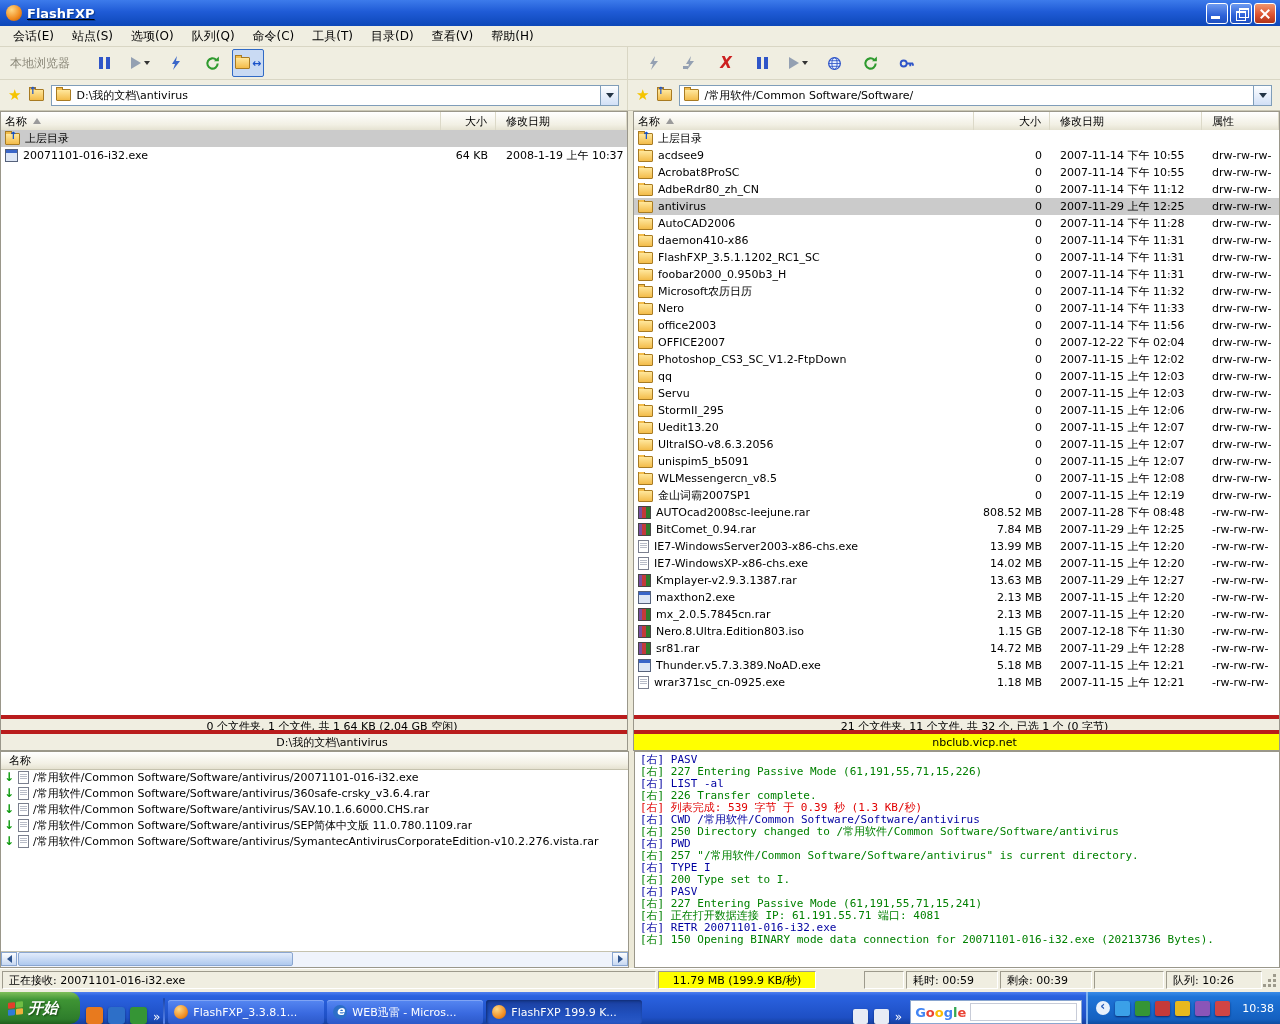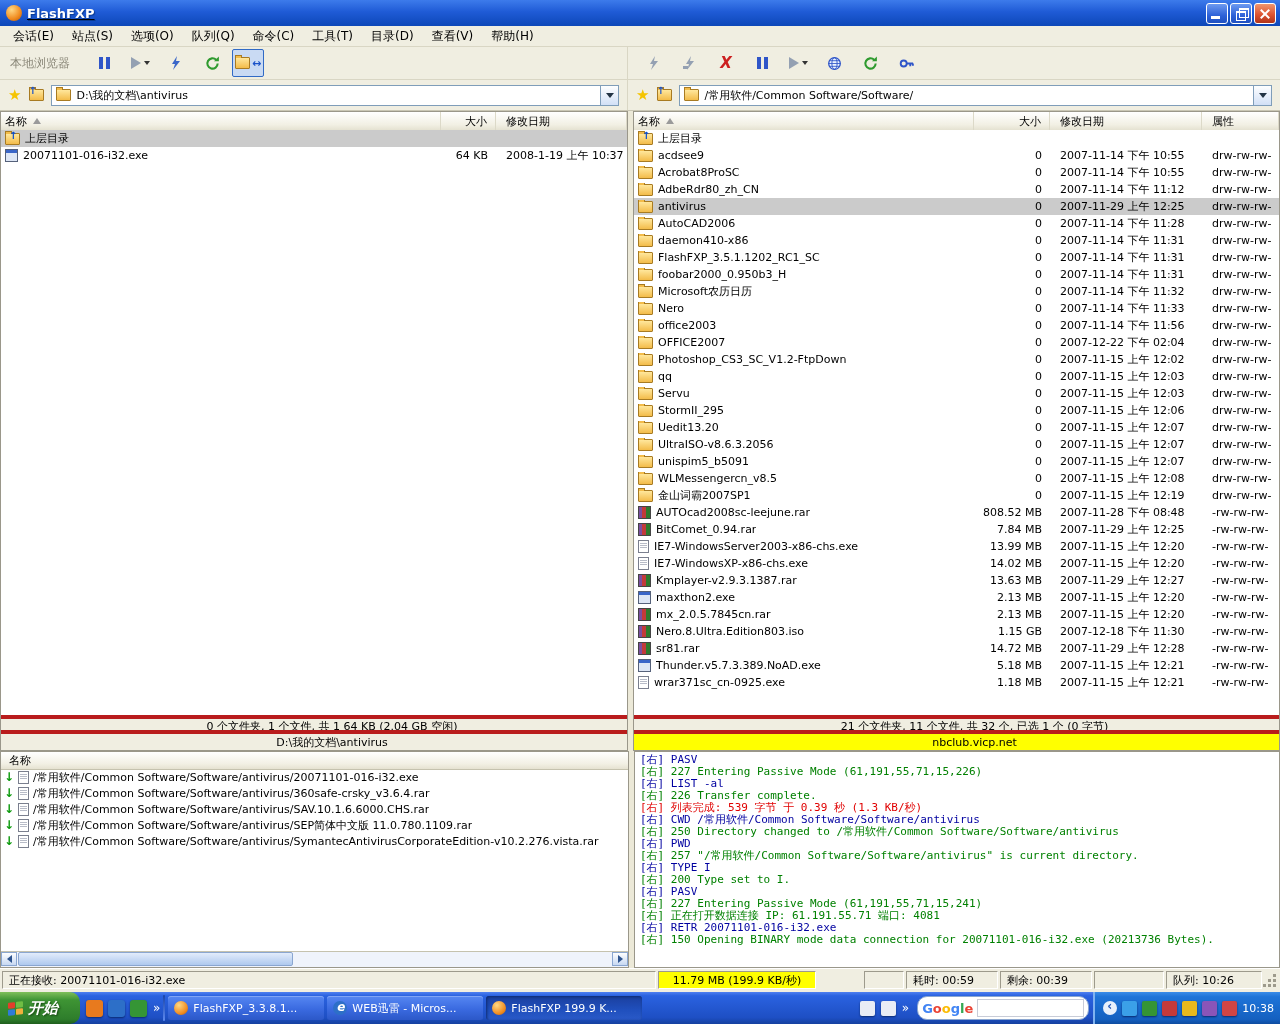--- a/index.html
+++ b/index.html
@@ -124,21 +124,21 @@
   .sb-pct i{position:absolute;left:0;top:0;bottom:0;background:#CBDCF5;z-index:0;}
   .sb-pct span{position:relative;z-index:1;}
   .sb-gap1{width:40px;} .sb-gap2{width:70px;}
   .sb-el{width:92px;} .sb-rm{width:92px;} .sb-qu{width:96px;}
   .grip{width:14px;position:relative;}
   .grip::before{content:"";position:absolute;right:2px;bottom:2px;width:3px;height:3px;background:#9D9A8C;
     box-shadow:-5px 0 0 #9D9A8C,0 -5px 0 #9D9A8C,-10px 0 0 #9D9A8C,0 -10px 0 #9D9A8C,-5px -5px 0 #9D9A8C;}
   
   .taskbar{position:absolute;top:992px;left:0;right:0;height:32px;
     background:linear-gradient(180deg,#4E80F0 0%,#2A62E0 12%,#1E4FC4 80%,#15409F 100%);
-    display:flex;align-items:center;color:#fff;}
+    display:flex;align-items:flex-end;color:#fff;}
   .startbtn{height:32px;padding:0 22px 0 8px;display:flex;align-items:center;gap:5px;
     background:linear-gradient(180deg,#7FBF5A 0%,#3E9434 25%,#2E7D2B 85%,#1E5E1C 100%);
     border-radius:0 10px 10px 0;font-size:15px;font-weight:bold;font-style:italic;text-shadow:1px 1px 2px #14440F;}
   .winflag{display:grid;grid-template-columns:7px 7px;grid-template-rows:6px 6px;gap:1px;transform:skewY(-6deg);}
   .winflag i{border-radius:1px;}
   .winflag i:nth-child(1){background:#E33E2B;} .winflag i:nth-child(2){background:#6FBE44;}
   .winflag i:nth-child(3){background:#2F7BD9;} .winflag i:nth-child(4){background:#F0B03C;}
   .qlwrap{display:flex;align-items:center;gap:5px;padding:0 6px;}
   .ql{width:17px;height:17px;border-radius:3px;box-shadow:0 1px 2px #0A2A70;}
   .qlmore::before{content:"\00BB";color:#fff;font-size:12px;}
@@ -148,29 +148,29 @@
     background:linear-gradient(180deg,#5687F2,#3A6AE0 55%,#2C58C8);box-shadow:inset 0 1px 0 #7FA4F5;font-size:11px;}
   .taskbtn.active{background:linear-gradient(180deg,#1B3F9E,#2050BE 60%,#2A5AC8);box-shadow:inset 1px 1px 3px #0E2B70;}
   .task-ico{width:14px;height:14px;border-radius:50%;flex:0 0 auto;}
   .ico-flashfxp{background:radial-gradient(circle at 35% 30%,#FFD884,#F08A1E 65%,#A85410);}
   .ico-ie{background:#2D6FC8;position:relative;}
   .ico-ie::before{content:"e";position:absolute;left:4px;top:-1px;color:#fff;font-style:italic;font-weight:bold;font-size:12px;}
   .tlabel{overflow:hidden;white-space:nowrap;text-overflow:ellipsis;}
   .tspacer{flex:1;}
   .deskband{display:flex;align-items:center;gap:6px;padding:0 4px;}
   .dbico{width:15px;height:15px;border-radius:2px;background:#E8ECF5;box-shadow:0 1px 2px #0A2A70;}
-  .gbar{display:flex;align-items:center;height:22px;background:#fff;border:1px solid #8AA6D0;border-radius:10px;margin:0 4px;padding:0 4px;gap:4px;}
+  .gbar{display:flex;align-items:center;height:22px;background:#fff;border:1px solid #8AA6D0;border-radius:0;margin:0 4px;padding:0 4px;gap:4px;}
   .glogo{font-weight:bold;font-size:13px;letter-spacing:0;}
   .ginput{width:105px;height:16px;background:#fff;border:1px solid #C8CCD8;}
   .tray{display:flex;align-items:center;height:32px;padding:0 6px 0 8px;gap:5px;
     background:linear-gradient(180deg,#3A8CE8 0%,#1E74D8 15%,#1460C0 85%,#0E4CA0 100%);border-left:2px solid #7FB2F0;}
   .traychev{width:14px;height:14px;border-radius:50%;background:#E8F0FB;position:relative;}
   .traychev::before{content:"\2039";position:absolute;left:4px;top:-2px;color:#2458B8;font-weight:bold;}
   .trayico{width:15px;height:15px;border-radius:2px;box-shadow:0 1px 2px #0A2A70;}
-  .clock{font-size:11px;margin-left:0;}
+  .clock{font-size:11px;margin-left:7px;}
 </style>
 </head>
 <body>
 
 <div class="screen">
 
   <div class="titlebar">
     <span class="appico"></span>
     <span class="ttext">FlashFXP</span>
     <span class="tbtns">

